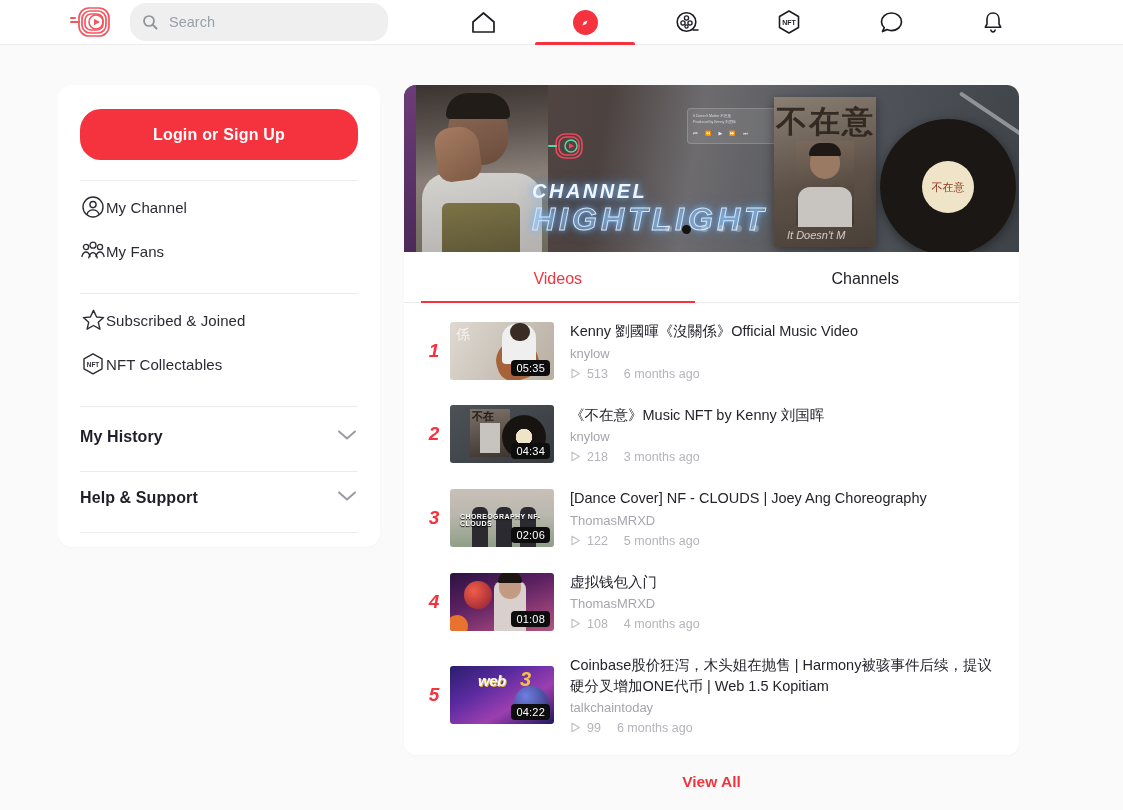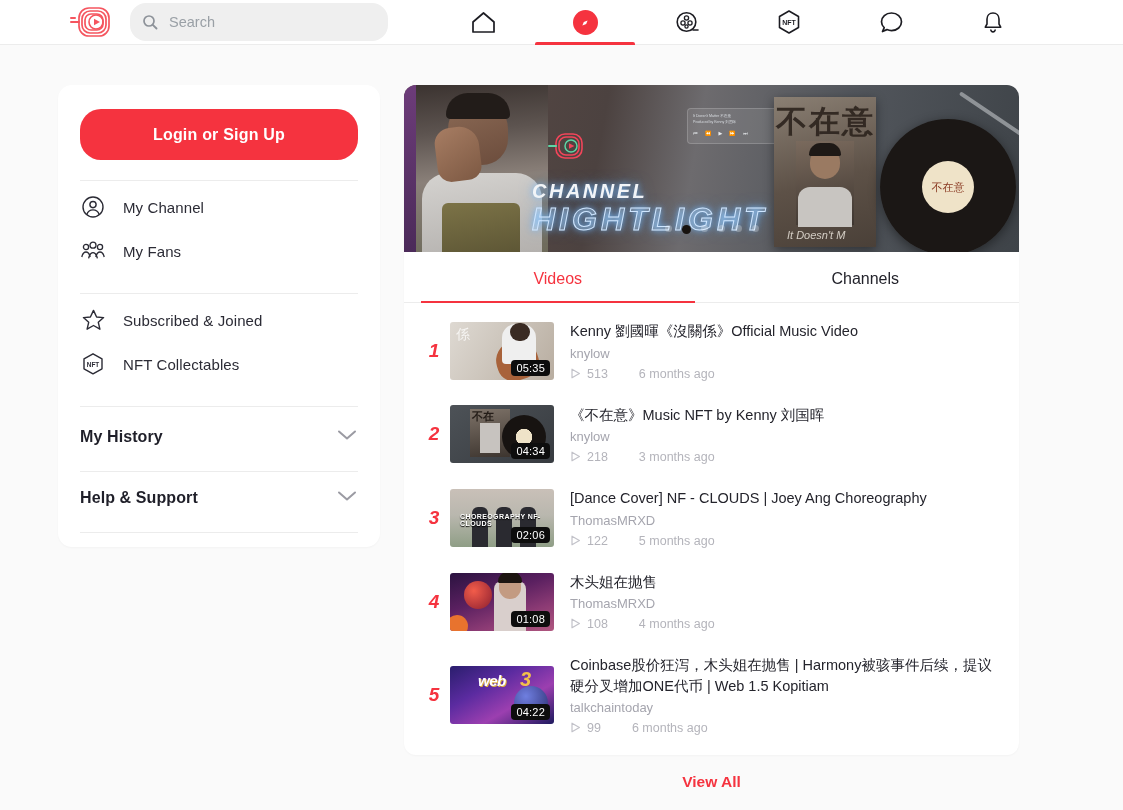--- a/index.html
+++ b/index.html
@@ -114,21 +114,20 @@
     cursor: pointer;
   }
   .divider { height: 1px; background: #ececec; margin: 20px 0 4px 0; }
   .divider.tight { margin: 8px 0 0 0; }
 
   .side-item {
     display: flex;
     align-items: center;
     height: 44px;
     cursor: pointer;
-    gap: 17px;
   }
   .side-item .ico {
     width: 26px; height: 26px;
     display: flex; align-items: center; justify-content: center;
     flex: 0 0 26px;
   }
   .side-item .lbl {
     font-size: 15px;
     color: #2b2b35;
     letter-spacing: .1px;
@@ -307,21 +306,21 @@
   .dur {
     position:absolute; right:4px; bottom:4px;
     background:#0d0d0d; color:#fff; font-size:11px;
     padding:2px 5px; border-radius:4px; letter-spacing:.2px;
   }
   .vmeta { padding-left:16px; padding-top:2px; flex:1; min-width:0; }
   .vtitle { font-size:14.5px; color:#24242c; line-height:1.42; }
   .vchannel { font-size:13px; color:#a5a5ae; margin-top:4px; }
   .vstats { display:flex; align-items:center; gap:6px; margin-top:4px; }
   .vstats .views, .vstats .ago { font-size:12.5px; color:#b4b4bb; }
-  .vstats .ago { margin-left:25px; }
+  .vstats .ago { margin-left:10px; }
 
   .viewall {
     text-align:center;
     padding: 18px 0 0 0;
     font-size:15.5px; font-weight:700; color:#f5333f; cursor:pointer;
   }
 
   
   .t1 { background: linear-gradient(120deg,#ded9d2 0%,#cfc8bf 40%,#b8ada0 100%); }
   .t1 .g { position:absolute; left:46px; top:18px; width:42px; height:40px;
@@ -678,21 +677,21 @@
           <div class="thumb t4">
             <div class="planet"></div>
               <div class="orb"></div>
             <div class="per">
                 <div class="h"></div>
                 <div class="hr"></div>
               </div>
             <span class="dur">01:08</span>
           </div>
           <div class="vmeta">
-            <div class="vtitle">木头姐在抛售</div>
+            <div class="vtitle">虚拟钱包入门</div>
             <div class="vchannel">ThomasMRXD</div>
             <div class="vstats">
               <span>
                 <svg width="11" height="11" viewBox="0 0 11 11">
                   <path d="M2 1.2 L9.4 5.5 L2 9.8 Z" fill="none" stroke="#c2c2c9" stroke-width="1.2" stroke-linejoin="round"></path>
                 </svg>
               </span>
               <span class="views">108</span>
               <span class="ago">4 months ago</span>
             </div>

